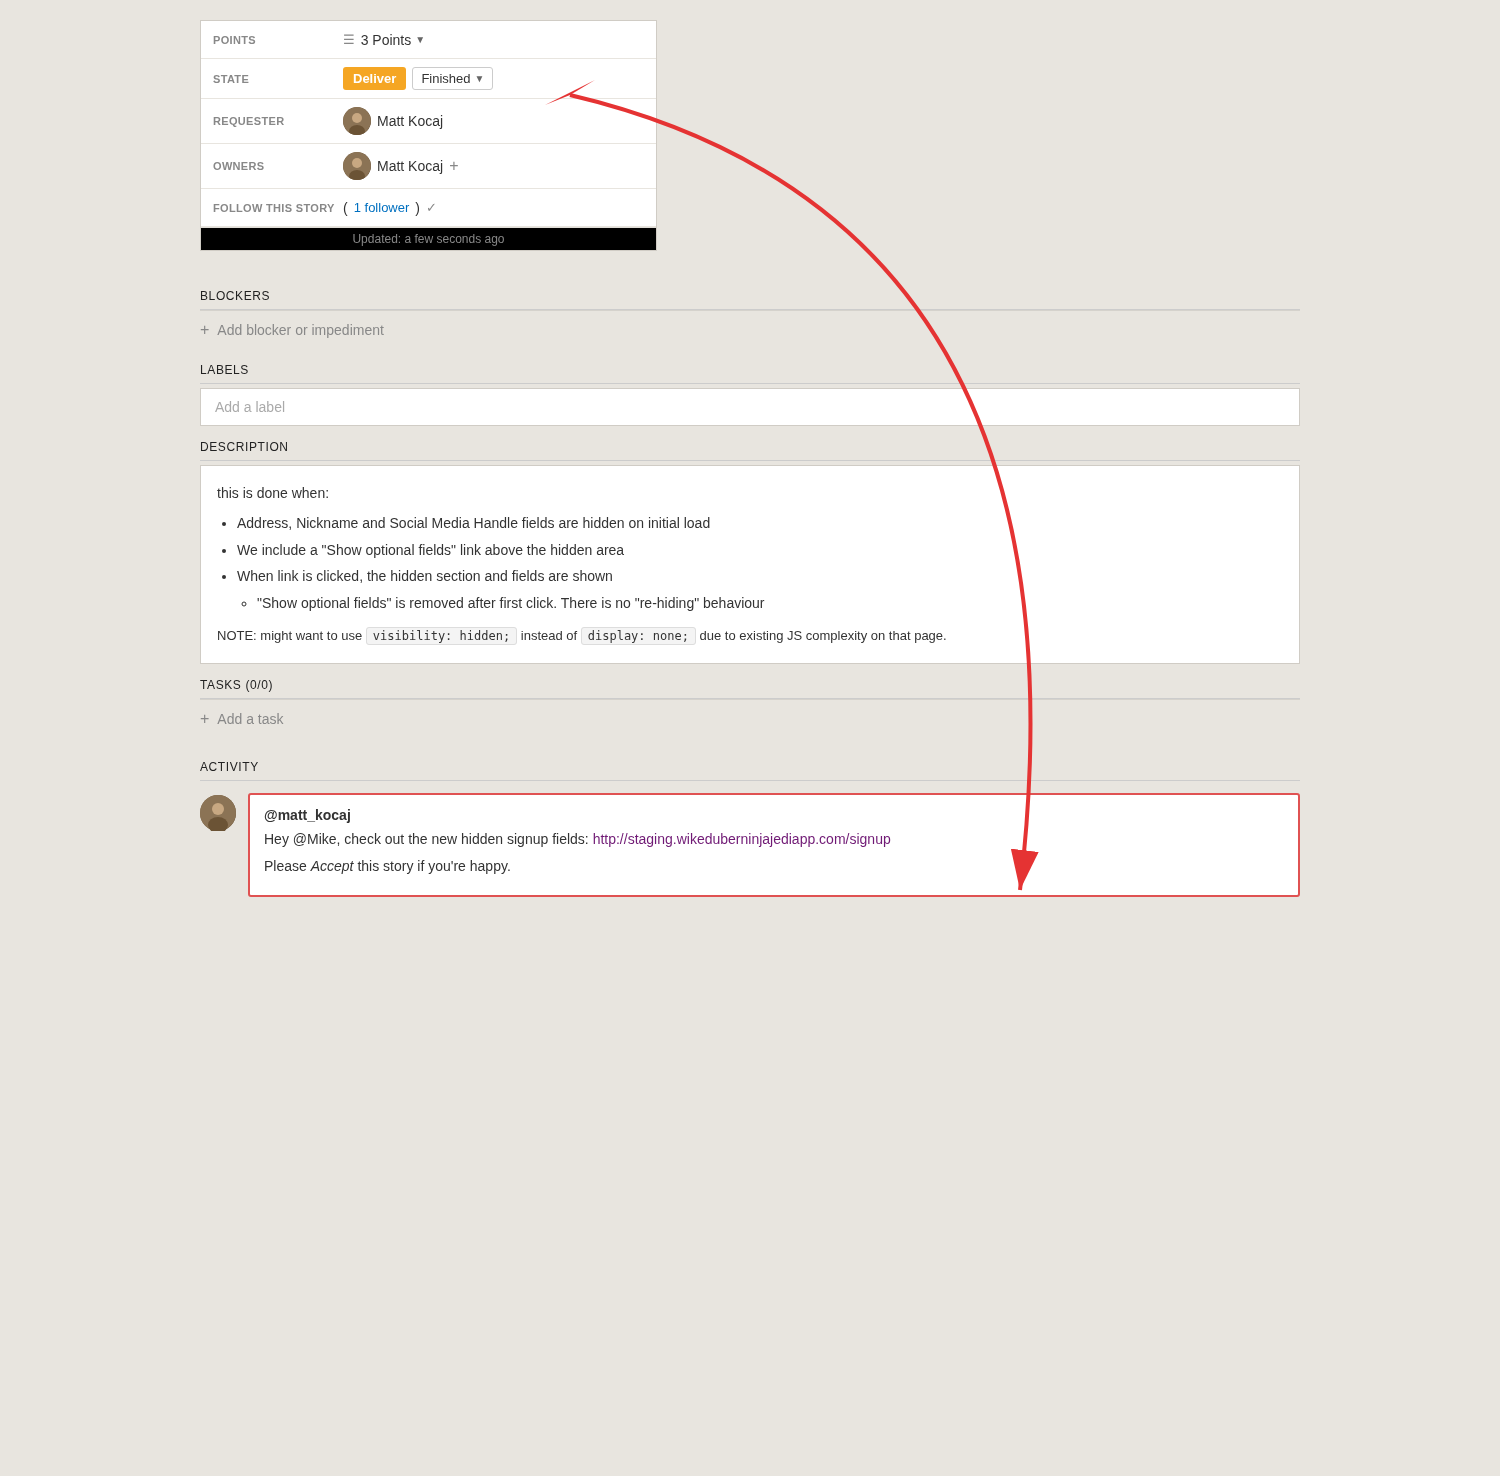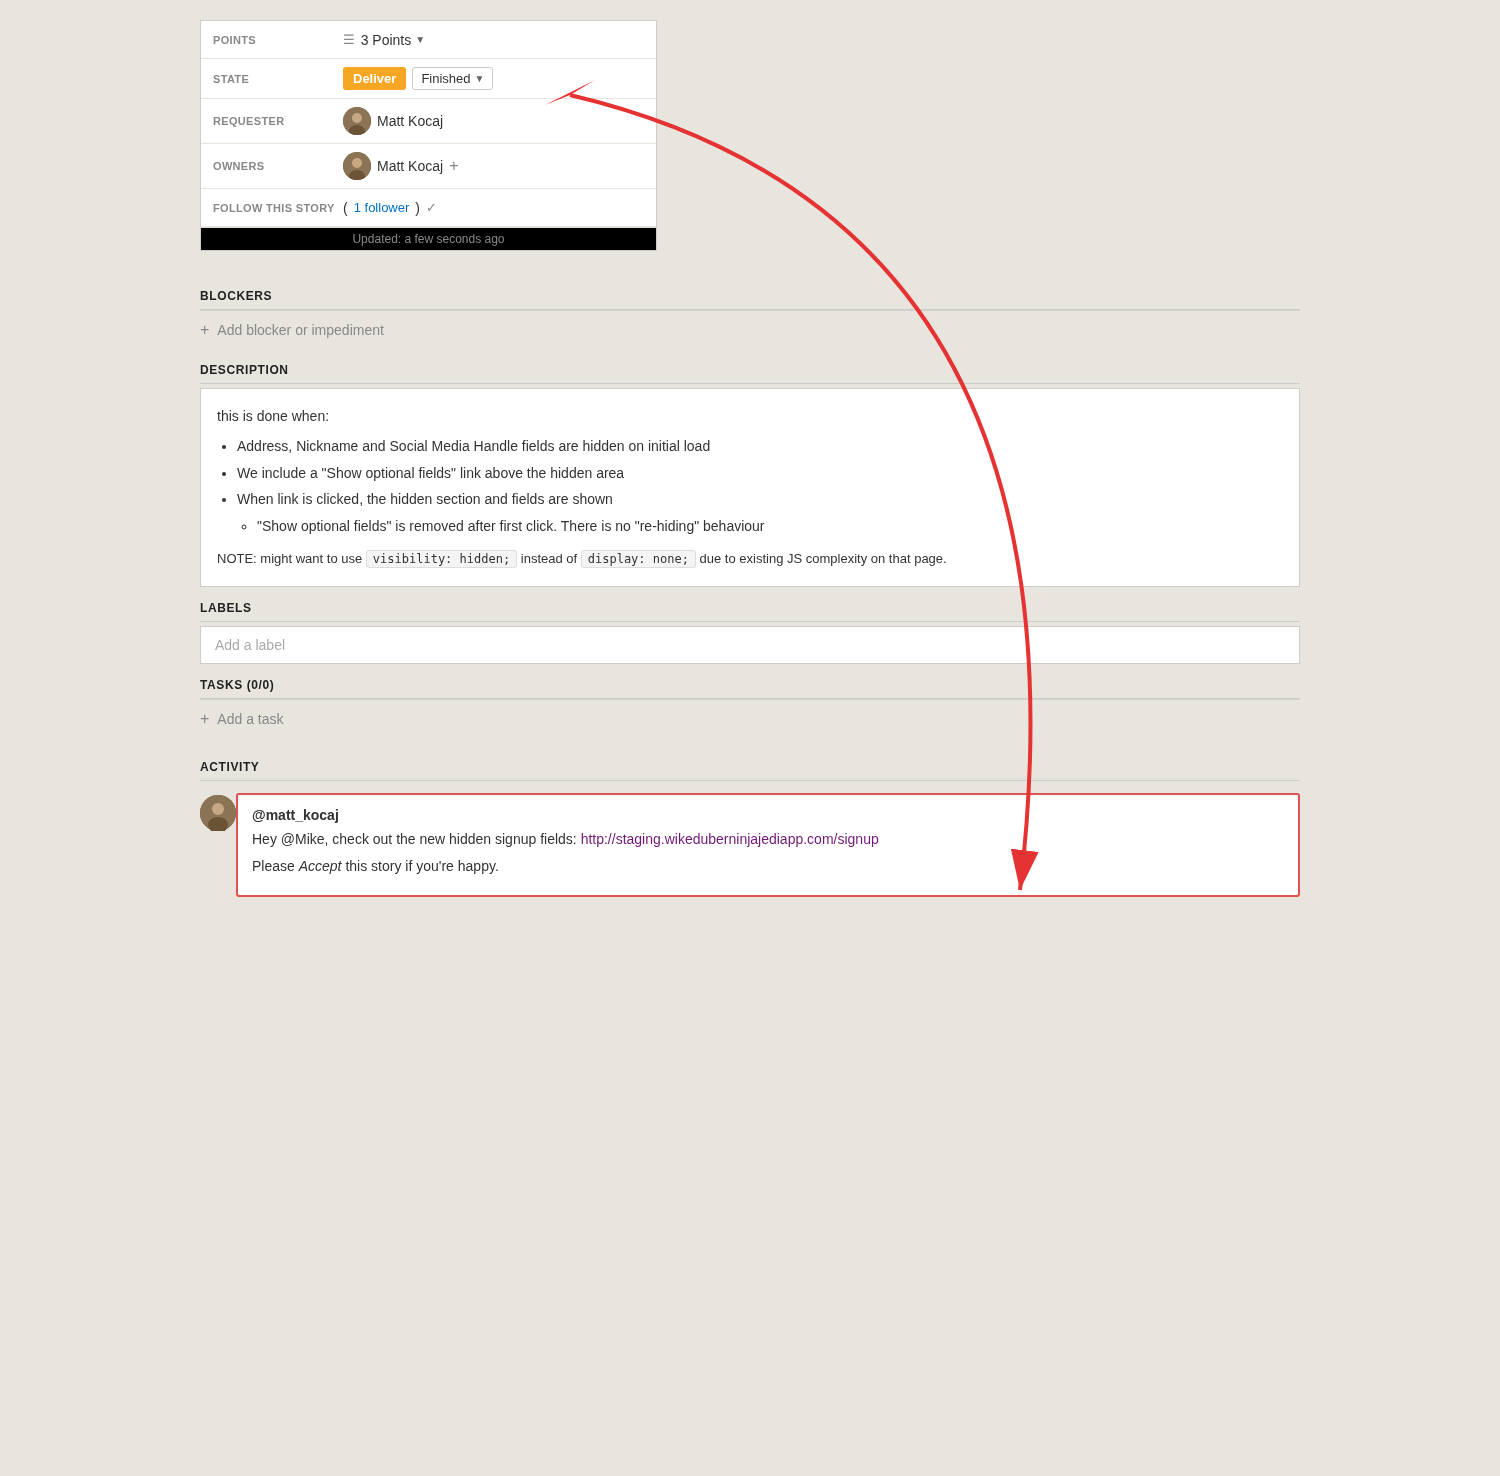--- a/index.html
+++ b/index.html
@@ -186,20 +186,21 @@
       font-size: 14px;
       cursor: text;
     }
 
     
     .activity-section {
       margin-top: 8px;
     }
     .activity-item {
       display: flex;
+      gap: 12px;
       margin-top: 12px;
     }
     .activity-avatar {
       width: 36px;
       height: 36px;
       border-radius: 50%;
       background: linear-gradient(135deg, #8B7355 0%, #6B5335 50%, #4a3520 100%);
       flex-shrink: 0;
       position: relative;
       top: 2px;
@@ -251,21 +252,21 @@
       border-top: 1px solid #ccc;
       margin: 0;
     }
 
     .section-block {
       padding: 0;
     }
 
     .section-title {
       font-size: 12px;
-      font-weight: 700;
+      font-weight: 400;
       letter-spacing: 0.05em;
       text-transform: uppercase;
       color: #222;
       padding: 14px 0 6px 0;
     }
   </style>
 </head>
 <body>
 
 <div class="story-panel" style="position: relative;">
@@ -341,20 +342,28 @@
       <span>Updated: a few seconds ago</span>
     </div>
   </div>
 
   <div class="section-block">
     <div class="section-title">BLOCKERS</div>
     <hr class="section-divider">
     <div class="add-row">
       <span class="add-icon">+</span>
       <span>Add blocker or impediment</span>
+    </div>
+  </div>
+
+  <div class="section-block">
+    <div class="section-title">LABELS</div>
+    <hr class="section-divider">
+    <div class="labels-input">
+      <span style="color: #aaa;">Add a label</span>
     </div>
   </div>
 
   <div class="section-block">
     <div class="section-title">DESCRIPTION</div>
     <hr class="section-divider">
     <div class="description-box">
       <p>this is done when:</p>
       <ul>
         <li>Address, Nickname and Social Media Handle fields are hidden on initial load</li>
@@ -367,28 +376,20 @@
         <span>NOTE: might want to use</span>
         <code class="code-inline">visibility: hidden;</code>
         <span>instead of</span>
         <code class="code-inline">display: none;</code>
         <span>due to existing JS complexity on that page.</span>
       </p>
     </div>
   </div>
 
   <div class="section-block">
-    <div class="section-title">LABELS</div>
-    <hr class="section-divider">
-    <div class="labels-input">
-      <span style="color: #aaa;">Add a label</span>
-    </div>
-  </div>
-
-  <div class="section-block">
     <div class="section-title">TASKS (0/0)</div>
     <hr class="section-divider">
     <div class="add-row">
       <span class="add-icon">+</span>
       <span>Add a task</span>
     </div>
   </div>
 
   <div class="activity-section">
     <div class="section-title">ACTIVITY</div>

